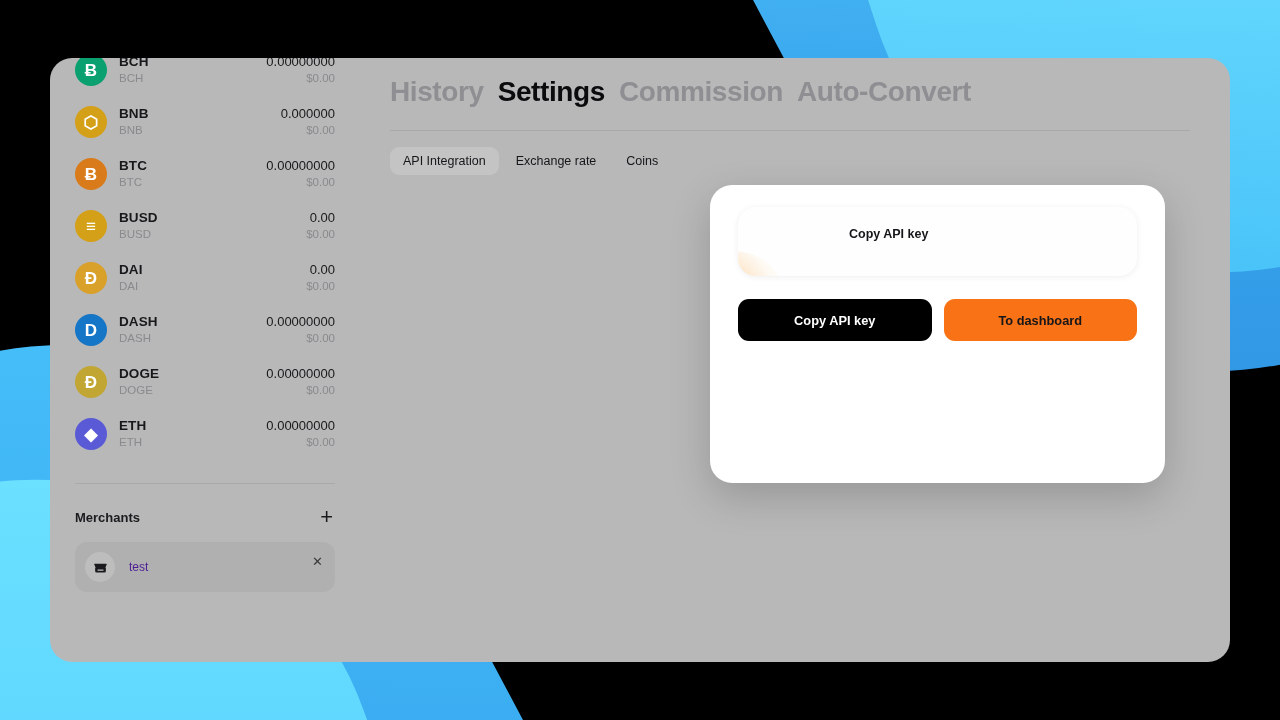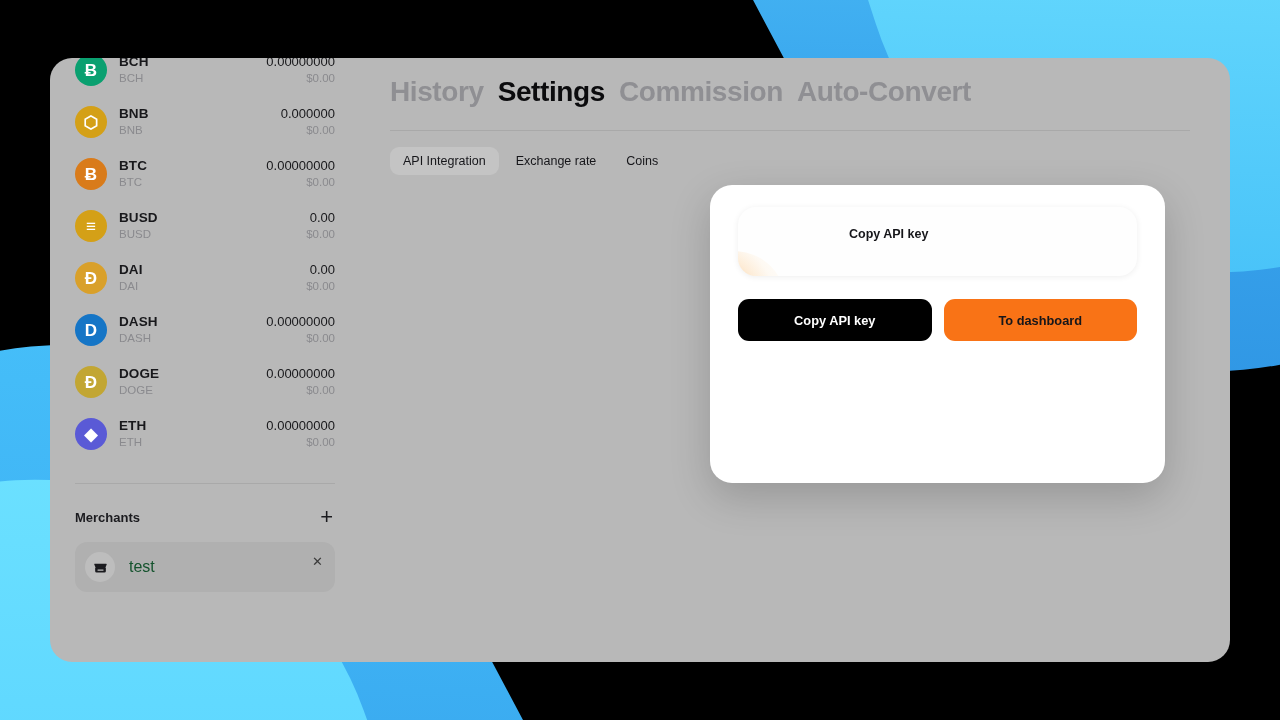--- a/index.html
+++ b/index.html
@@ -125,21 +125,21 @@
     padding: 0 10px;
     gap: 14px;
     cursor: pointer;
     position: relative;
   }
   #merchant-avatar {
     width: 30px; height: 30px; border-radius: 50%;
     background: #bdbdbd;
     display: flex; align-items: center; justify-content: center;
   }
-  #merchant-name { font-size: 16px; color: #14532d; }
+  #merchant-name { font-size: 12px; color: #4c1d95; }
   #merchant-close {
     position: absolute; right: 12px; top: 12px;
     font-size: 13px; color: #3a3a3a; cursor: pointer;
   }
 
   
   #main {
     flex: 1 1 auto;
     position: relative;
     padding: 14px 40px 0 30px;

